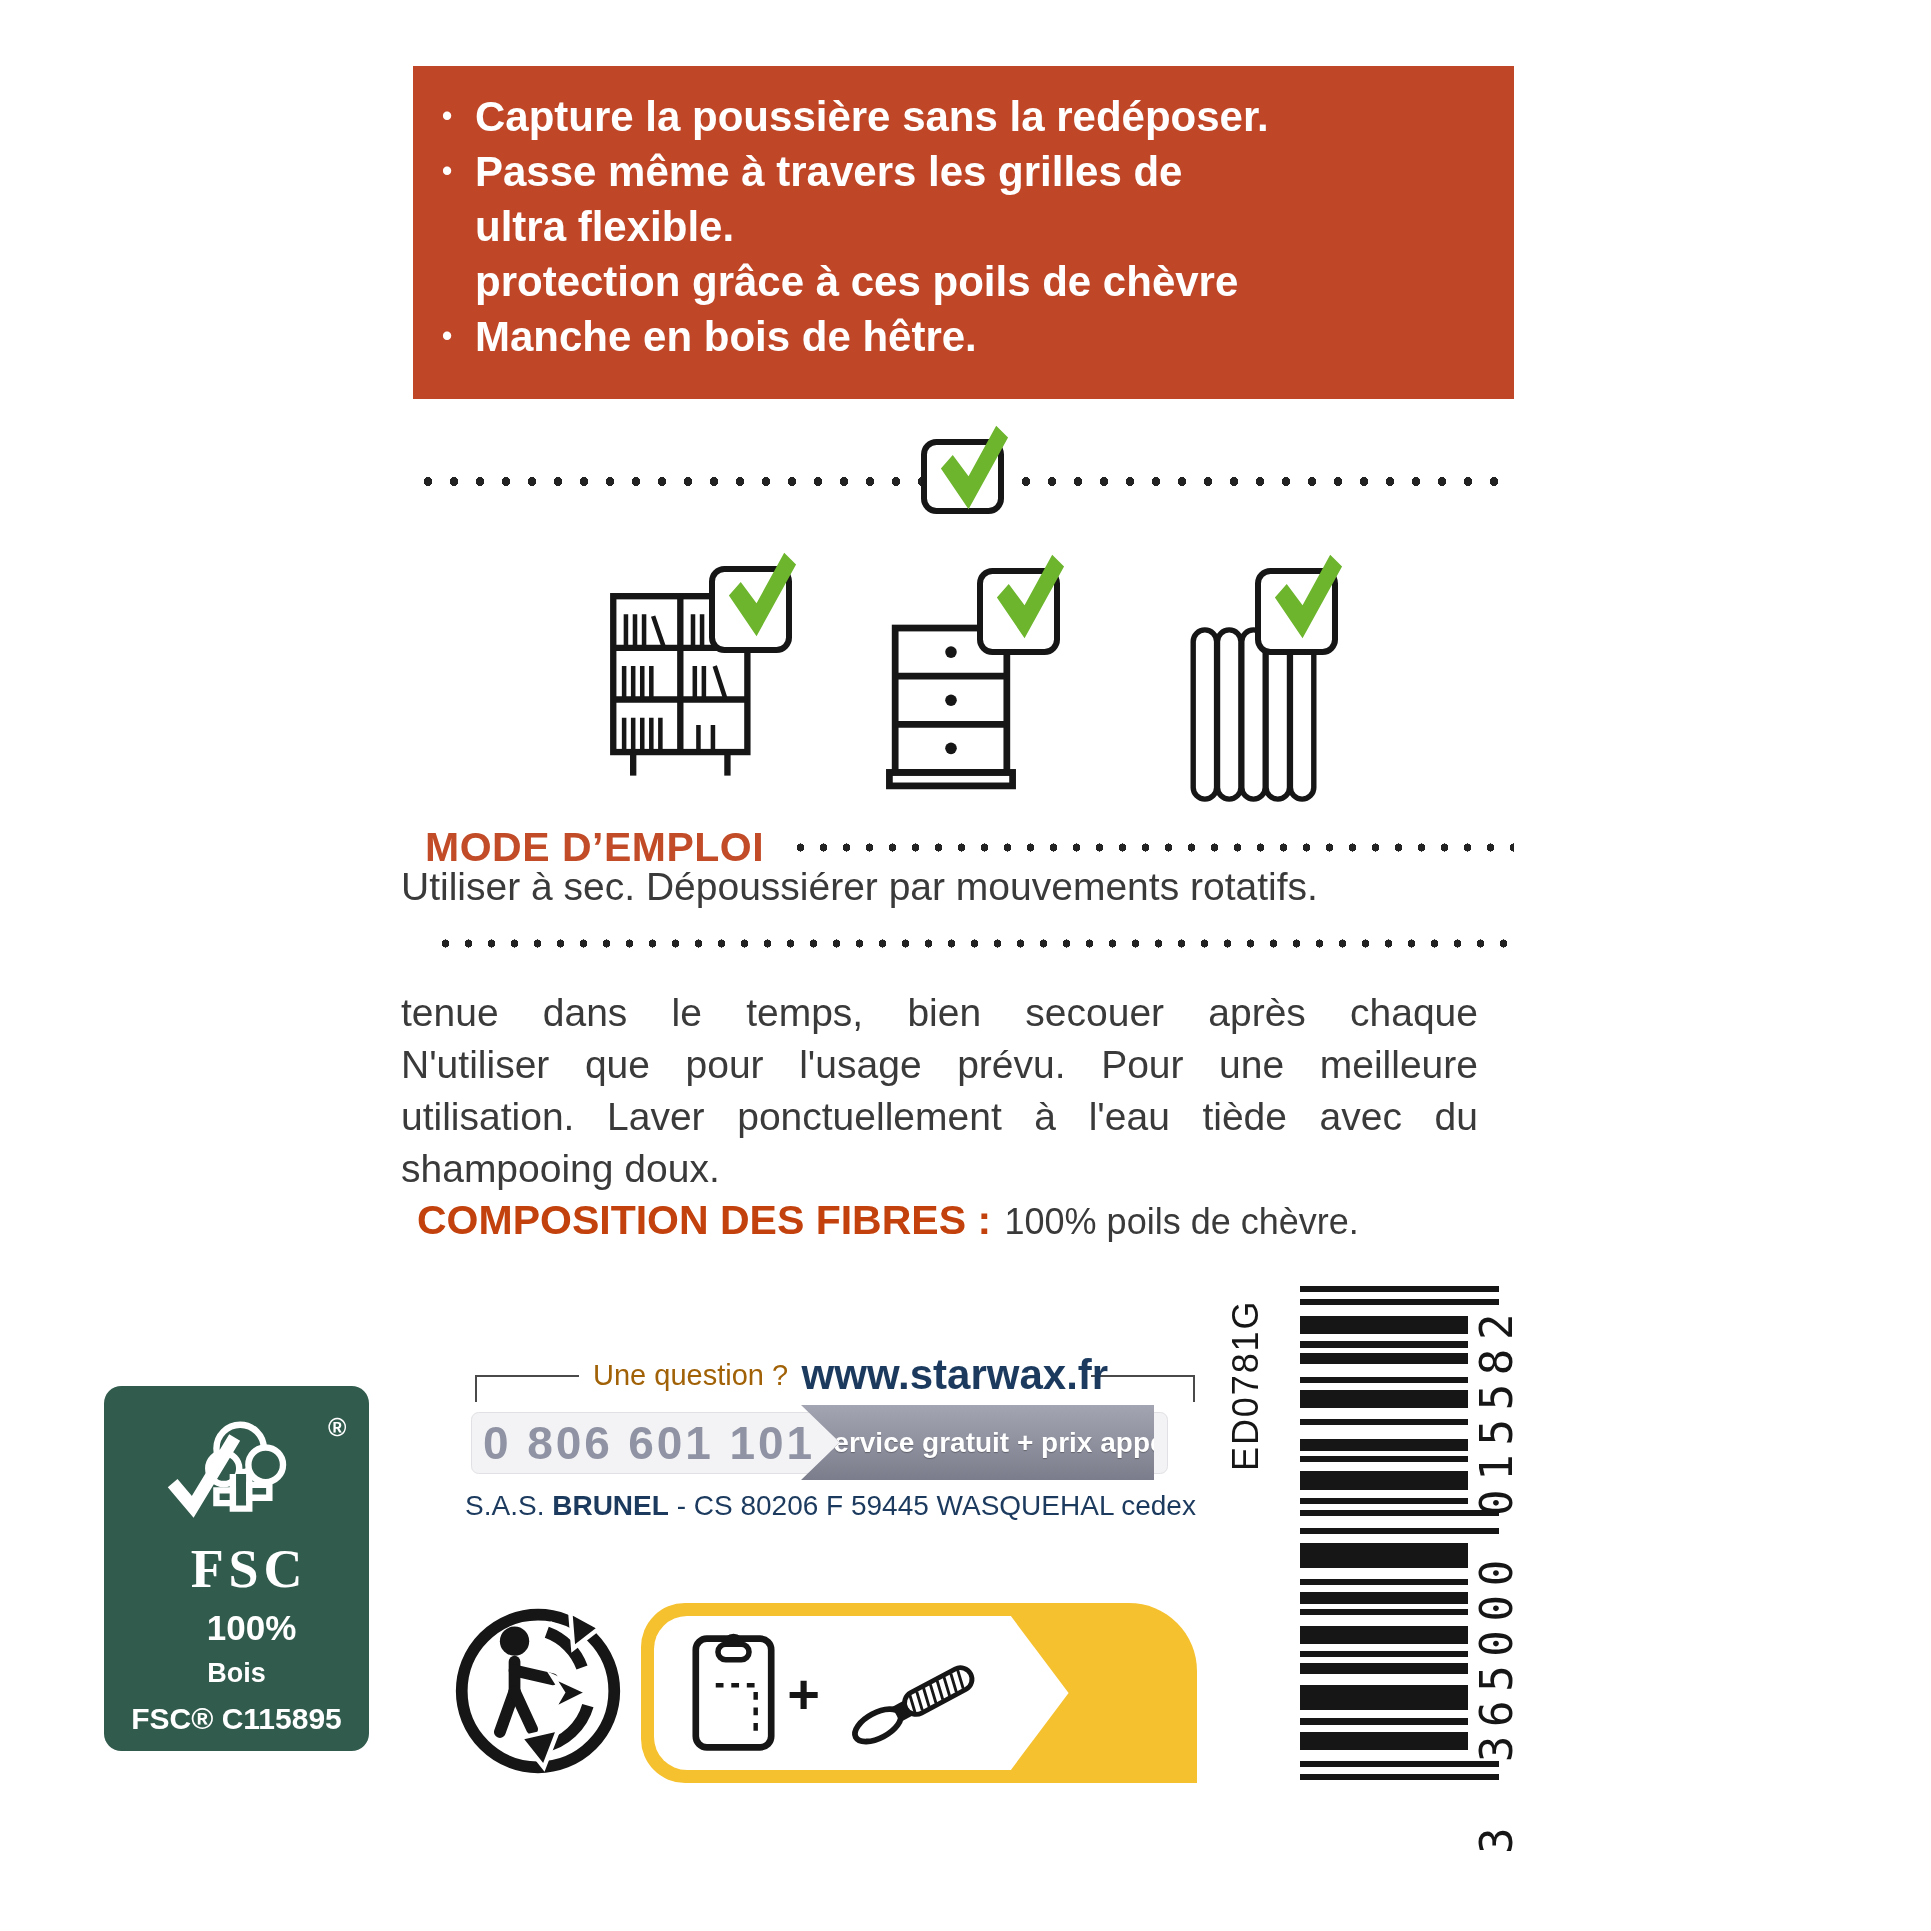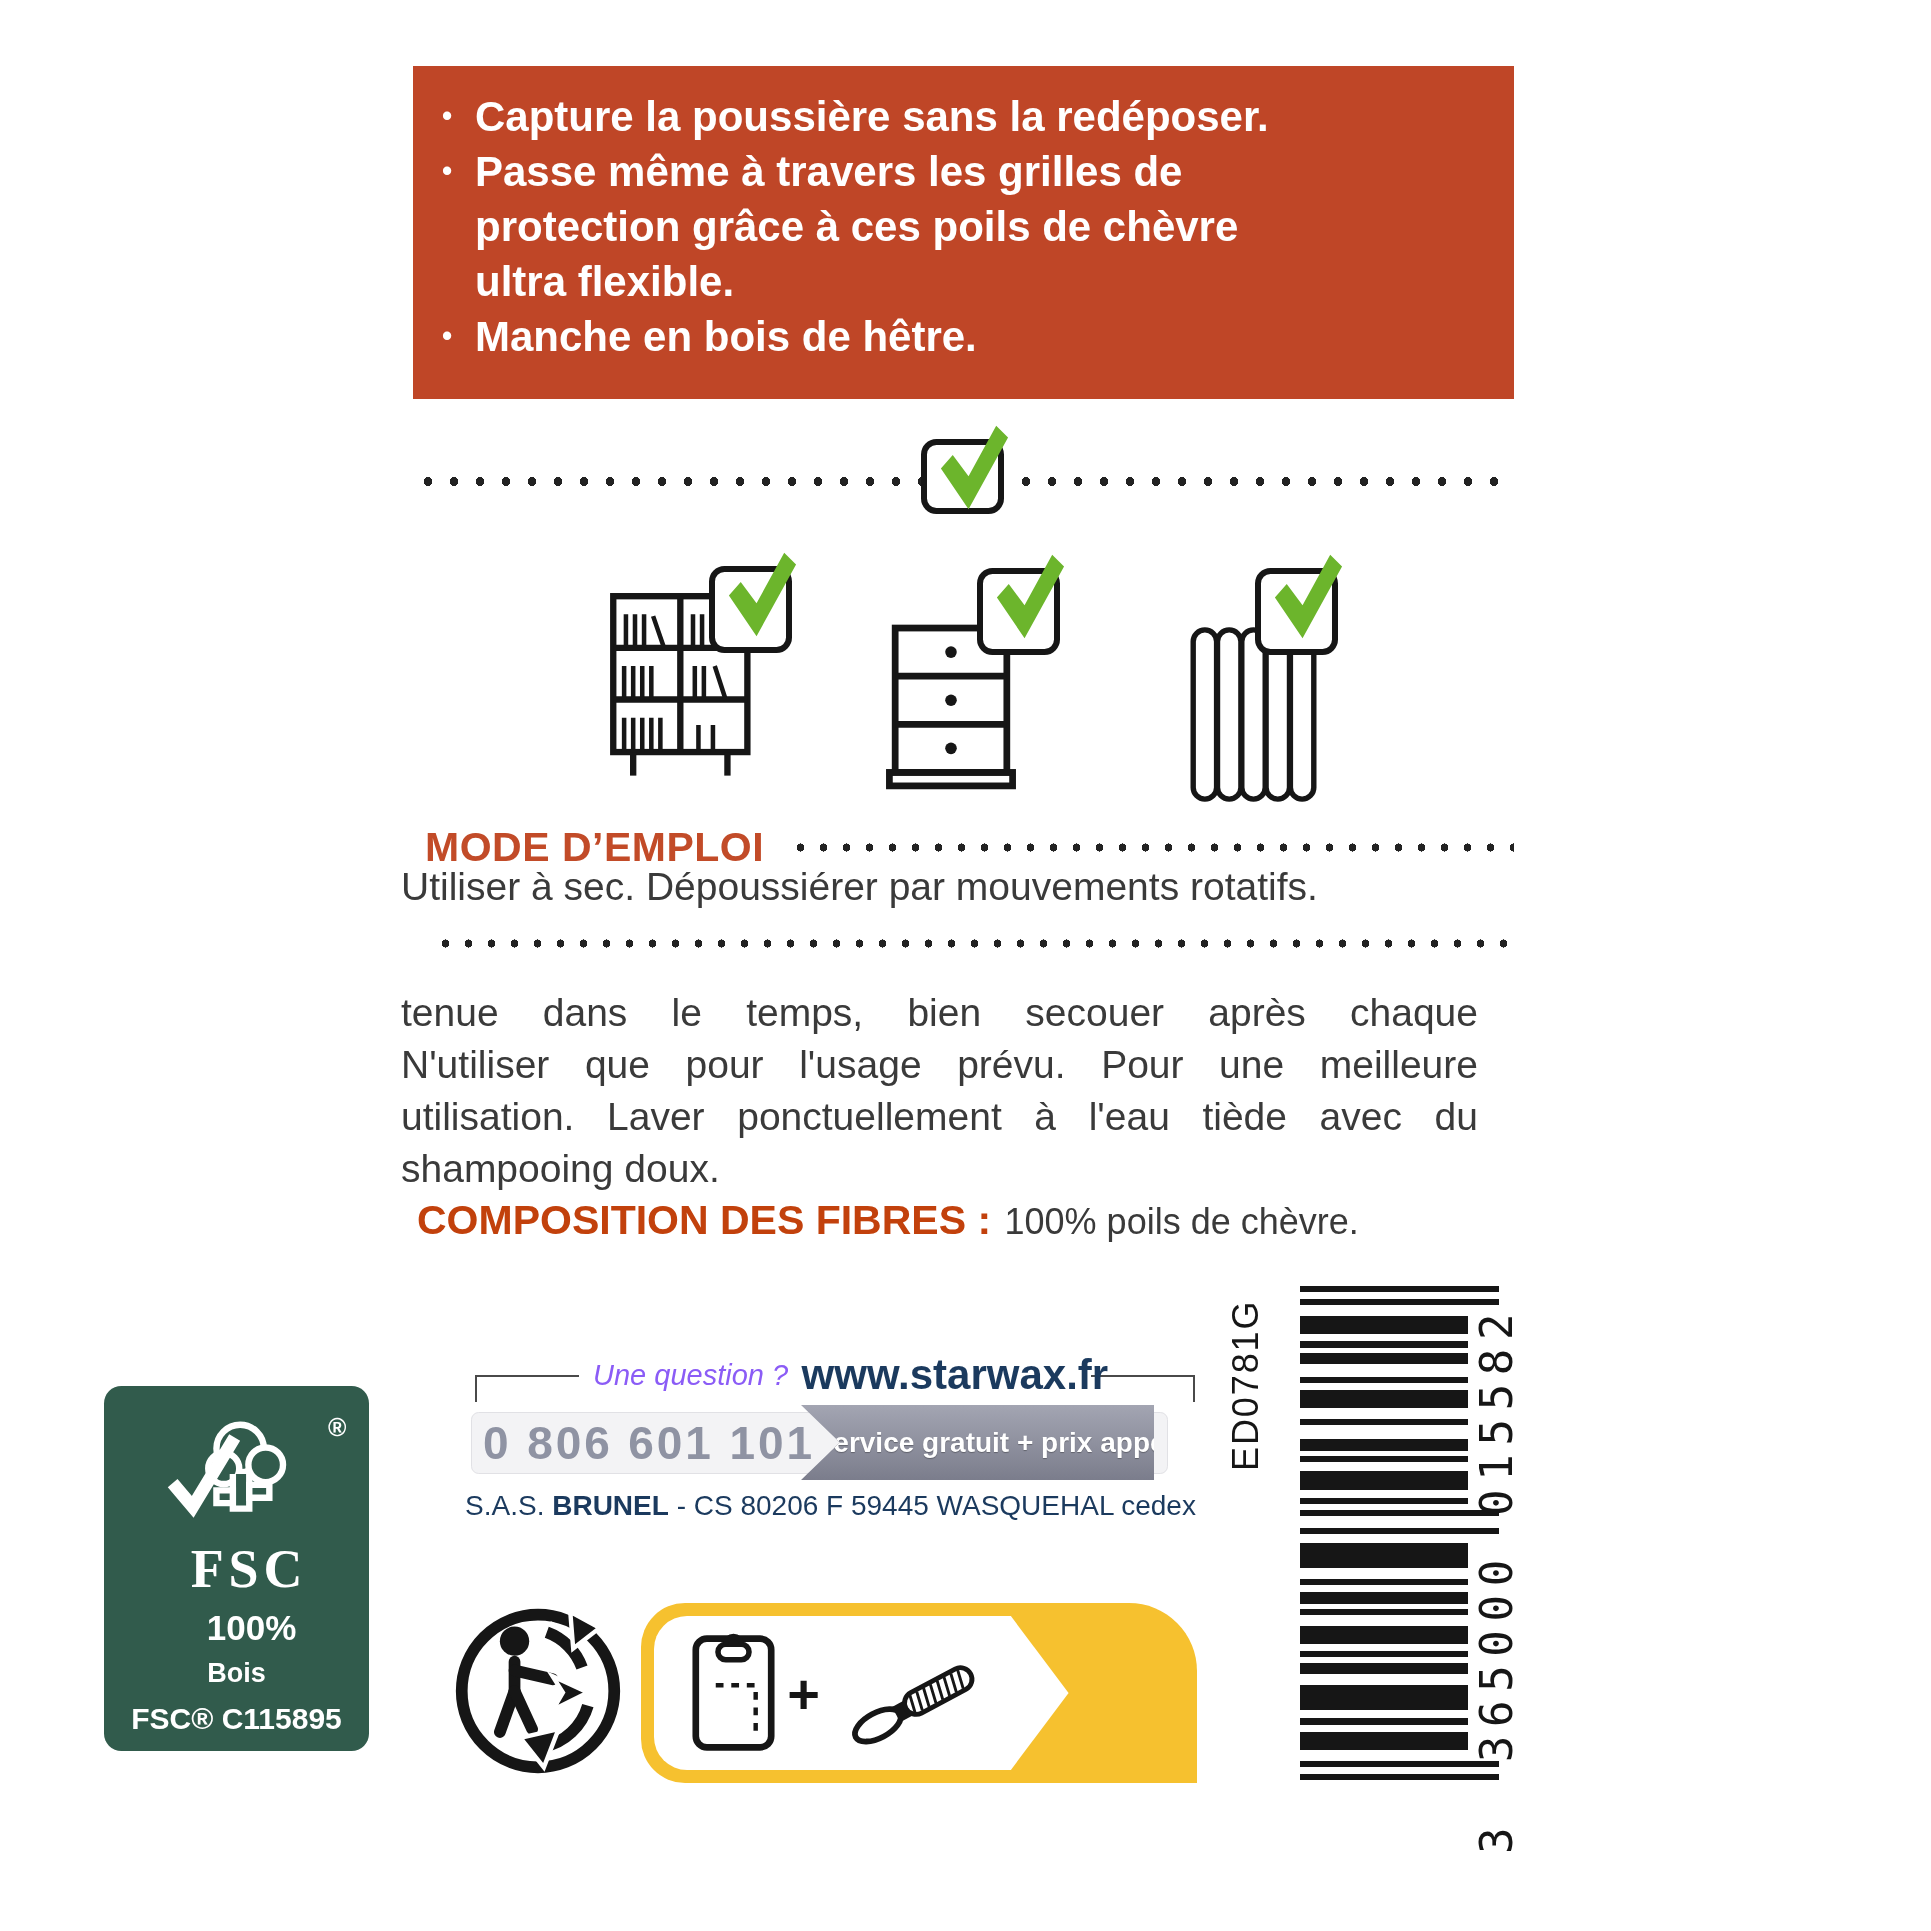--- a/index.html
+++ b/index.html
@@ -48,21 +48,21 @@
   .fsc .acr{font-family:"Liberation Serif",serif;font-weight:bold;font-size:54px;letter-spacing:4.8px;line-height:54px;margin-top:1.9px;margin-left:25px;}
   .fsc .pct{font-size:35px;font-weight:bold;margin-top:11.6px;margin-left:30px;}
   .fsc .mat{font-size:27px;font-weight:bold;margin-top:9.7px;}
   .fsc .lic{font-size:30px;font-weight:bold;margin-top:13.5px;}
 
   
   .bracket{position:absolute;width:102px;height:25px;border-top:2.9px solid #4a4a4a;top:1375px;}
   .bracket.l{left:475px;border-left:2.9px solid #4a4a4a;}
   .bracket.r{left:1091px;border-right:2.9px solid #4a4a4a;}
   .qrow{position:absolute;left:593px;top:1350px;height:50px;display:flex;align-items:center;}
-  .qrow .q{font-size:29px;color:#8b5cf6;margin-right:13.5px;white-space:nowrap;font-style:italic;}
+  .qrow .q{font-size:29px;color:#a16207;margin-right:13.5px;white-space:nowrap;}
   .qrow .site{font-size:42px;font-weight:bold;color:#1b3a5e;white-space:nowrap;}
   .phonebox{position:absolute;left:471px;top:1412px;width:697px;height:62px;background:#f3f3f5;
             border:1.9px solid #e1e1e5;border-radius:7.7px;box-sizing:border-box;}
   .phonenum{position:absolute;left:483px;top:1412px;width:319px;height:62px;display:flex;align-items:center;
             font-size:46px;font-weight:bold;color:#8f93a3;letter-spacing:2.9px;white-space:nowrap;}
   .svcbadge{position:absolute;left:801px;top:1405px;width:353px;height:75px;
             background:linear-gradient(180deg,#a3a5b2,#7b7d8c);
             clip-path:polygon(0 0,100% 0,100% 100%,0 100%,11% 50%);
             display:flex;align-items:center;justify-content:center;}
   .svcbadge span{color:#fff;font-weight:bold;font-size:28px;padding-left:33px;white-space:nowrap;
@@ -102,24 +102,24 @@
   <section class="features">
     <div class="frow">
       <span class="bdot">•</span>
       <span>Capture la poussière sans la redéposer.</span>
     </div>
     <div class="frow">
       <span class="bdot">•</span>
       <span>Passe même à travers les grilles de</span>
     </div>
     <div class="frow cont">
+      <span>ultra flexible.</span>
+    </div>
+    <div class="frow cont">
       <span>protection grâce à ces poils de chèvre</span>
-    </div>
-    <div class="frow cont">
-      <span>ultra flexible.</span>
     </div>
     <div class="frow">
       <span class="bdot">•</span>
       <span>Manche en bois de hêtre.</span>
     </div>
   </section>
 
   <div class="sepwrap">
     <div class="dotline"></div>
     <div class="checkbadge sepbox">

